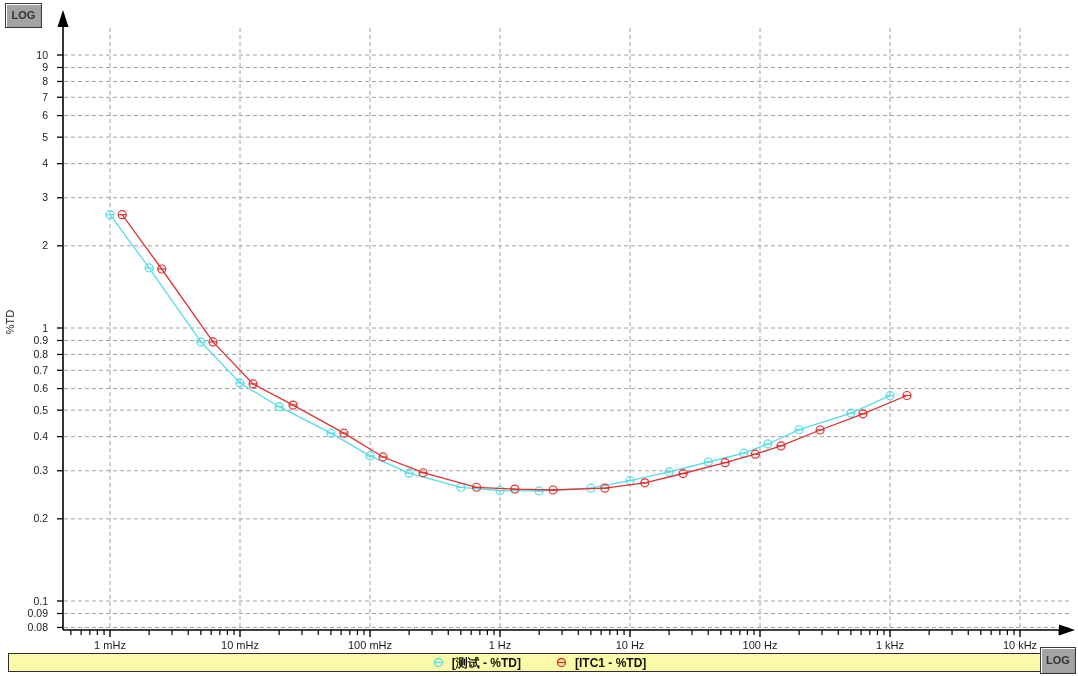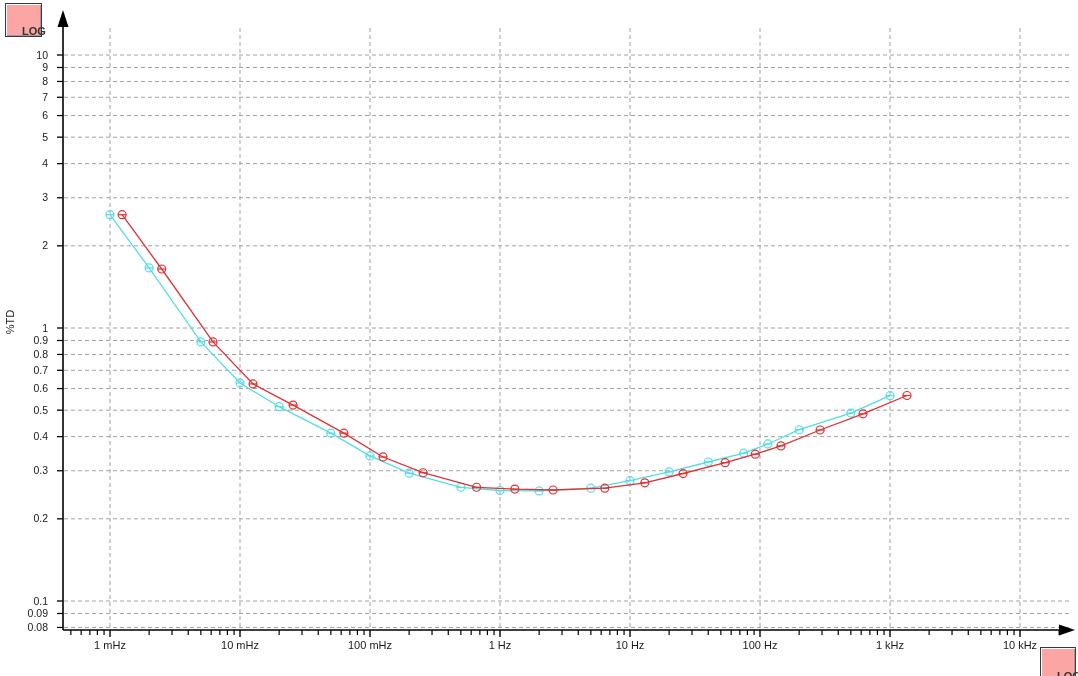--- a/index.html
+++ b/index.html
@@ -1,22 +1,22 @@
 <!DOCTYPE html>
 <html><head>
 <meta charset="utf-8">
 <style>
   html,body{margin:0;padding:0;background:#fff;}
   .app{position:relative;width:1078px;height:676px;background:#fff;overflow:hidden;
        font-family:"Liberation Sans",sans-serif;}
   .plot-svg{position:absolute;left:0;top:0;}
-  .log-btn{position:absolute;background:#fca5a5;border:1px solid #3a3a3a;
+  .log-btn{position:absolute;background:#a3a3a3;border:1px solid #3a3a3a;
            box-shadow:inset 1px 1px 0 #ffffff,inset -1px -1px 0 #9c9c9c;
            font-family:"Liberation Sans",sans-serif;font-size:11px;font-weight:bold;
-           color:#333;text-align:center;padding:16px;cursor:pointer;line-height:23px;}
+           color:#333;text-align:center;padding:0;cursor:pointer;line-height:23px;}
   .log-btn.top{left:5px;top:3px;width:37px;height:25px;}
   .log-btn.bottom{left:1040px;top:647px;width:36px;height:27px;line-height:25px;z-index:3;}
   .ylabel{position:absolute;left:10px;top:322px;transform:translate(-50%,-50%) rotate(-90deg);
           font-size:11px;color:#222;white-space:nowrap;}
   .legend-bar{position:absolute;left:8px;top:653px;width:1060px;height:17px;
               border:1px solid #2e2e2e;display:flex;justify-content:center;align-items:center;
               gap:34px;z-index:2;}
   .legend-item{display:flex;align-items:center;gap:7px;font-size:12px;font-weight:bold;
                color:#111;cursor:pointer;line-height:1;}
   .legend-item svg{display:block;}
@@ -260,15 +260,31 @@
       <circle cx="820.1117397268642" cy="430.0090797066134" r="4" fill="none" stroke="#dd3333" stroke-width="1.2"></circle>
       <line x1="816.1117397268642" y1="430.0090797066134" x2="824.1117397268642" y2="430.0090797066134" stroke="#dd3333" stroke-width="1.2"></line>
       <circle cx="863.010919634773" cy="413.792505361582" r="4" fill="none" stroke="#dd3333" stroke-width="1.2"></circle>
       <line x1="859.010919634773" y1="413.792505361582" x2="867.010919634773" y2="413.792505361582" stroke="#dd3333" stroke-width="1.2"></line>
       <circle cx="906.9433899043509" cy="395.4811142856019" r="4" fill="none" stroke="#dd3333" stroke-width="1.2"></circle>
       <line x1="902.9433899043509" y1="395.4811142856019" x2="910.9433899043509" y2="395.4811142856019" stroke="#dd3333" stroke-width="1.2"></line>
     </svg>
 
   <div class="ylabel">%TD</div>
 
+  <div class="legend-bar" style="background: rgb(250, 250, 168);">
+      <div class="legend-item">
+        <svg width="13" height="11">
+          <circle cx="6.5" cy="5.5" r="4" fill="none" stroke="#55dde6" stroke-width="1.3"></circle>
+          <line x1="2" y1="5.5" x2="11" y2="5.5" stroke="#55dde6" stroke-width="1.3"></line>
+        </svg>
+        <span>[测试 - %TD]</span>
+      </div>
+      <div class="legend-item">
+        <svg width="13" height="11">
+          <circle cx="6.5" cy="5.5" r="4" fill="none" stroke="#dd3333" stroke-width="1.3"></circle>
+          <line x1="2" y1="5.5" x2="11" y2="5.5" stroke="#dd3333" stroke-width="1.3"></line>
+        </svg>
+        <span>[ITC1 - %TD]</span>
+      </div>
+    </div>
 
   <button class="log-btn bottom">LOG</button>
 </div>
 
 </body></html>

